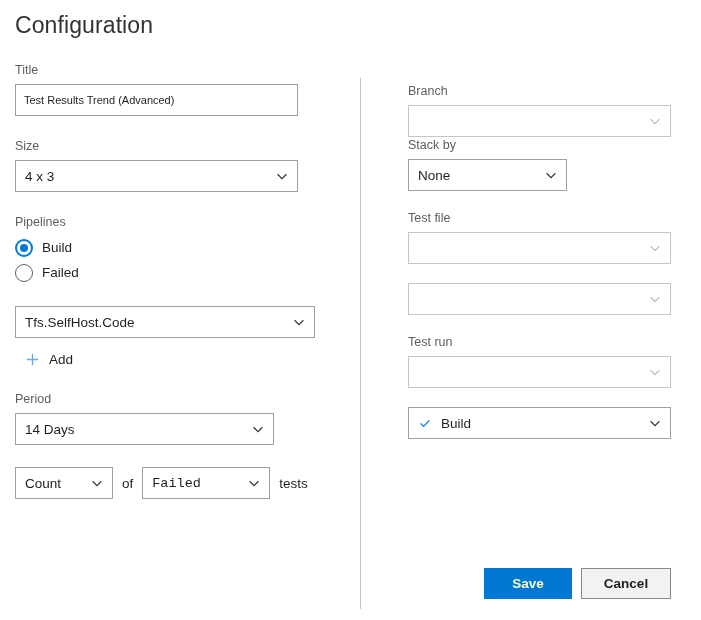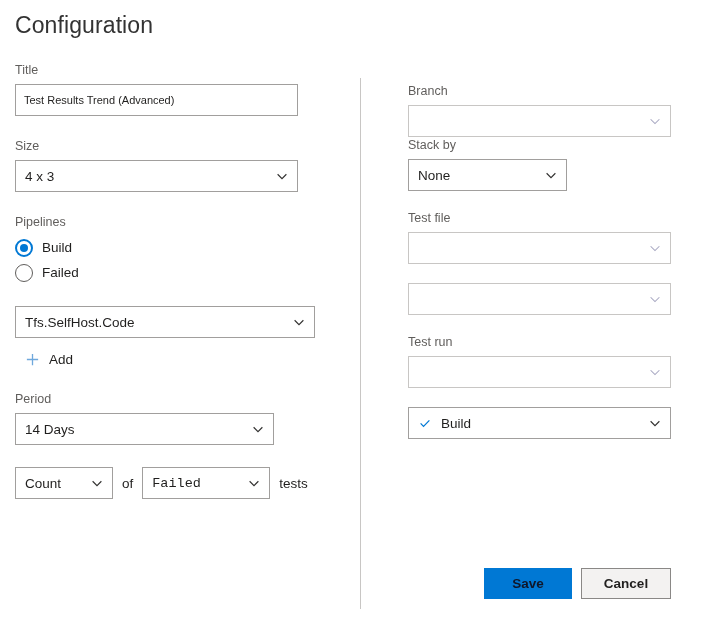--- a/index.html
+++ b/index.html
@@ -212,21 +212,21 @@
     padding: 0 14px;
     font-family: "Liberation Sans", sans-serif;
     font-size: 13.5px;
     border: 1px solid transparent;
     cursor: pointer;
     line-height: 29px;
     text-align: center;
   }
   .btn-primary {
     background: #0078d4;
-    color: #0f172a;
+    color: #fef9c3;
     border-color: #0078d4;
     font-weight: 600;
   }
   .btn-secondary {
     background: #f3f2f1;
     color: #201f1e;
     border-color: #8a8886;
     margin-left: 9px;
     min-width: 90px;
     font-weight: 600;

